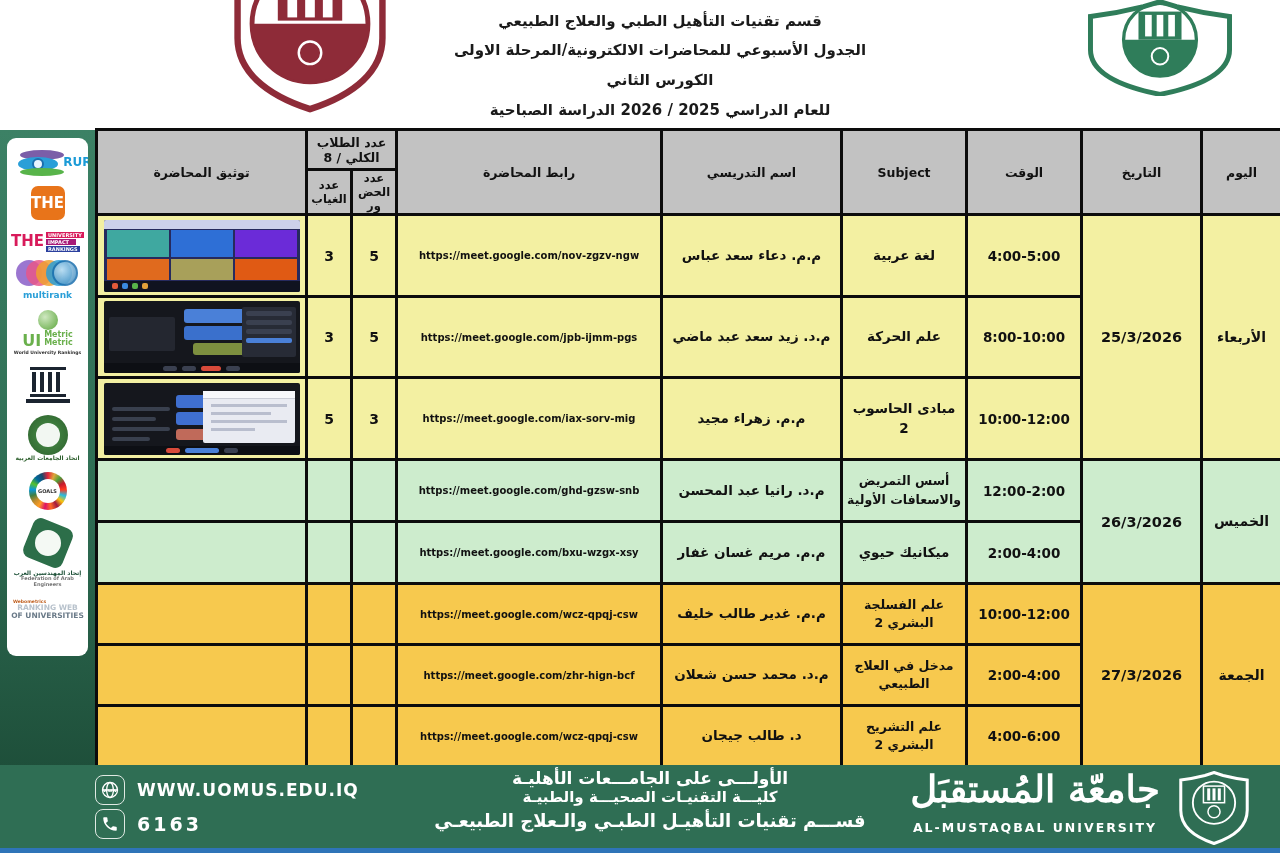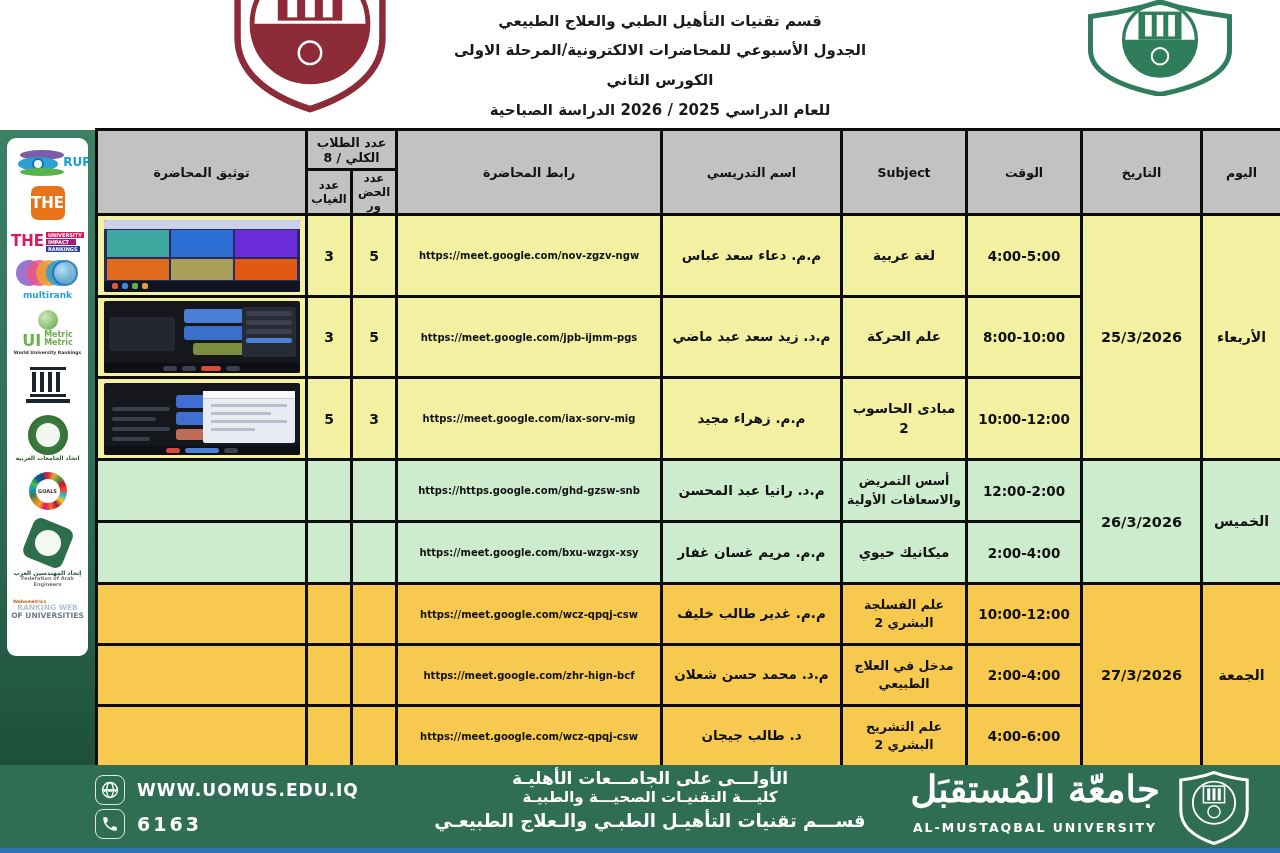--- a/index.html
+++ b/index.html
@@ -393,21 +393,21 @@
     <td class="g1 link-cell">https://meet.google.com/iax-sorv-mig</td>
     <td class="g1 ar">م.م. زهراء مجيد</td>
     <td class="g1 ar">مبادى الحاسوب 2</td>
     <td class="g1 ltr">10:00-12:00</td>
   </tr>
 
   <tr class="r62">
     <td class="g2"></td>
     <td class="g2 num"></td>
     <td class="g2 num"></td>
-    <td class="g2 link-cell">https://https.google.com/ghd-gzsw-snb</td>
+    <td class="g2 link-cell">https://meet.google.com/ghd-gzsw-snb</td>
     <td class="g2 ar">م.د. رانيا عبد المحسن</td>
     <td class="g2 ar" style="font-size:12.5px;">أسس التمريض والاسعافات الأولية</td>
     <td class="g2 ltr">12:00-2:00</td>
     <td class="g2 ltr" rowspan="2" style="font-size:14.5px;">26/3/2026</td>
     <td class="g2 ar" rowspan="2" style="font-size:14px;">الخميس</td>
   </tr>
   <tr class="r62">
     <td class="g2"></td>
     <td class="g2 num"></td>
     <td class="g2 num"></td>

